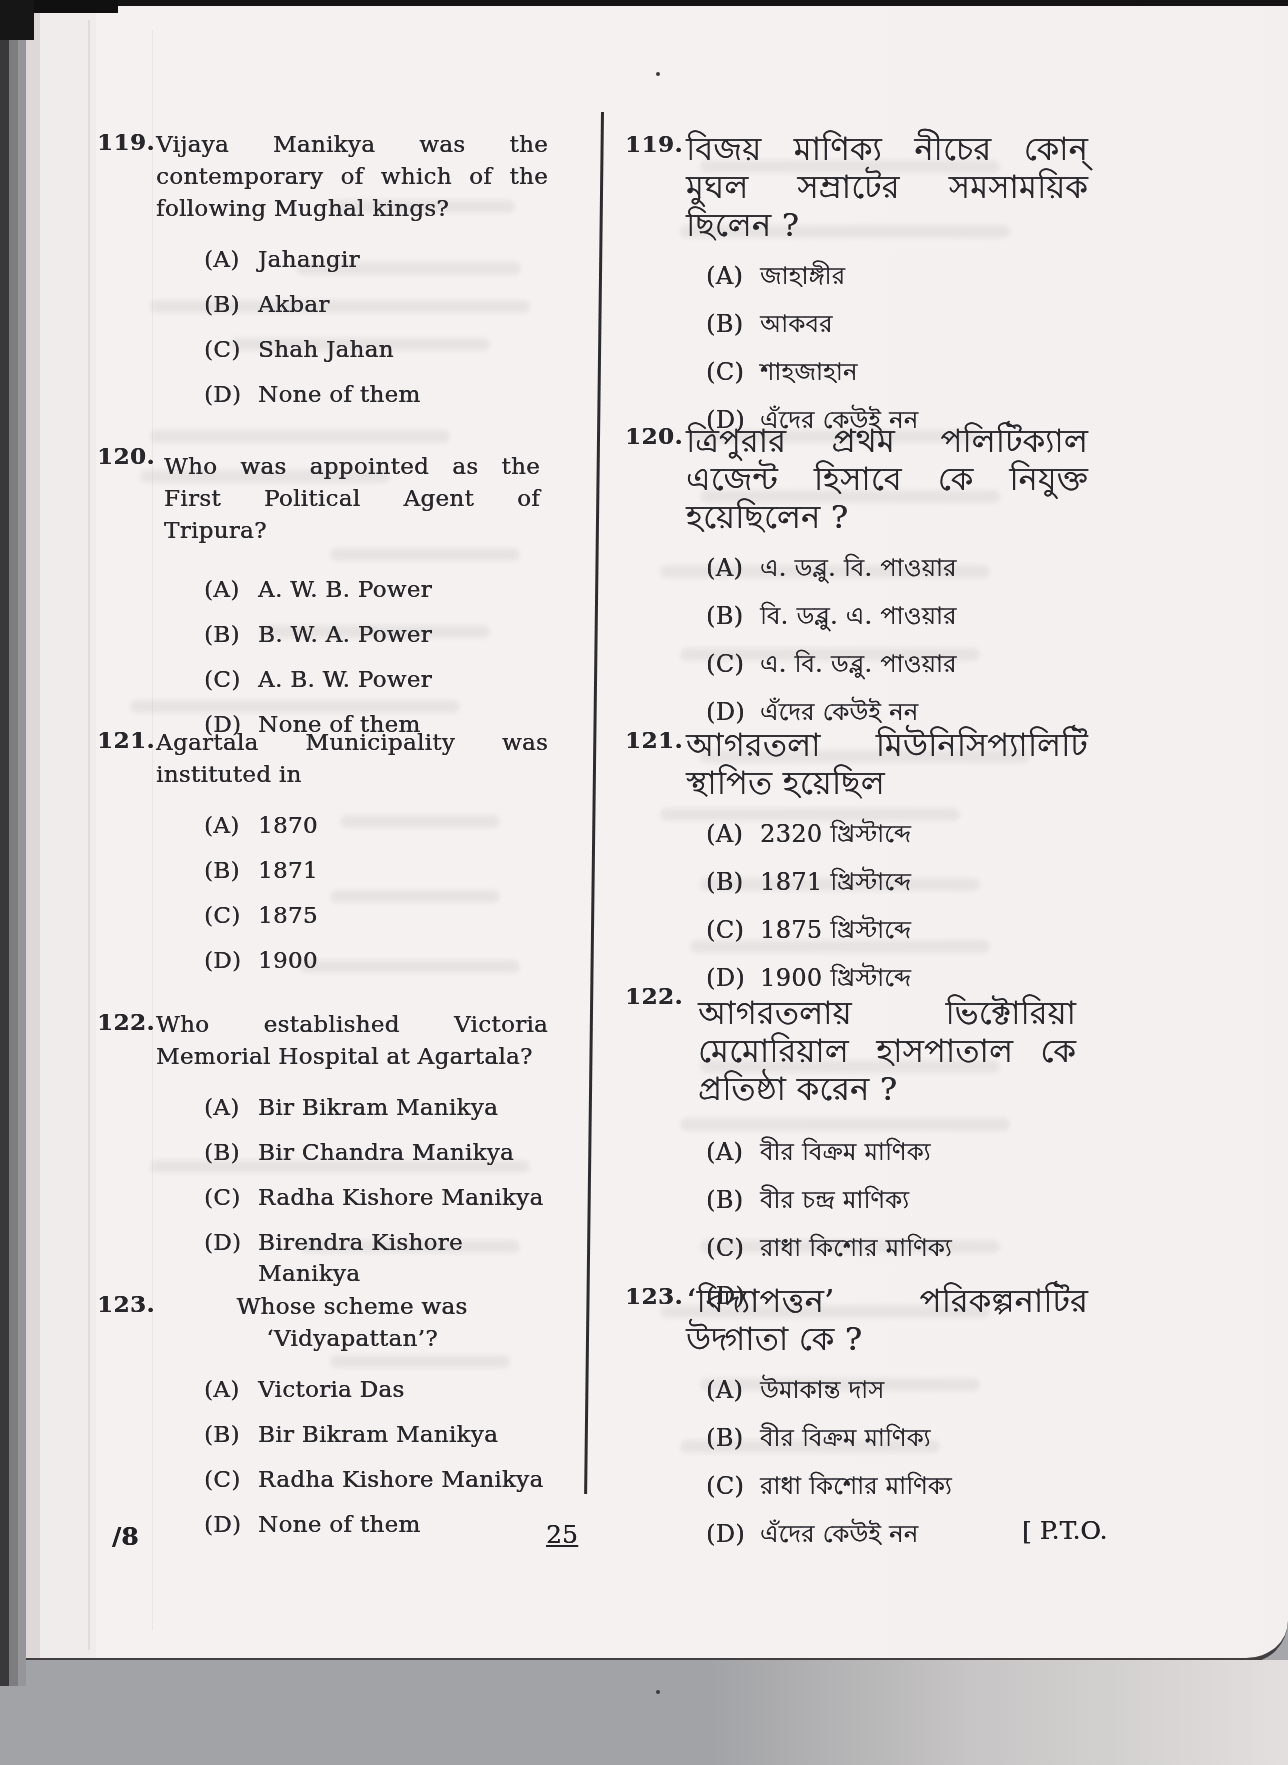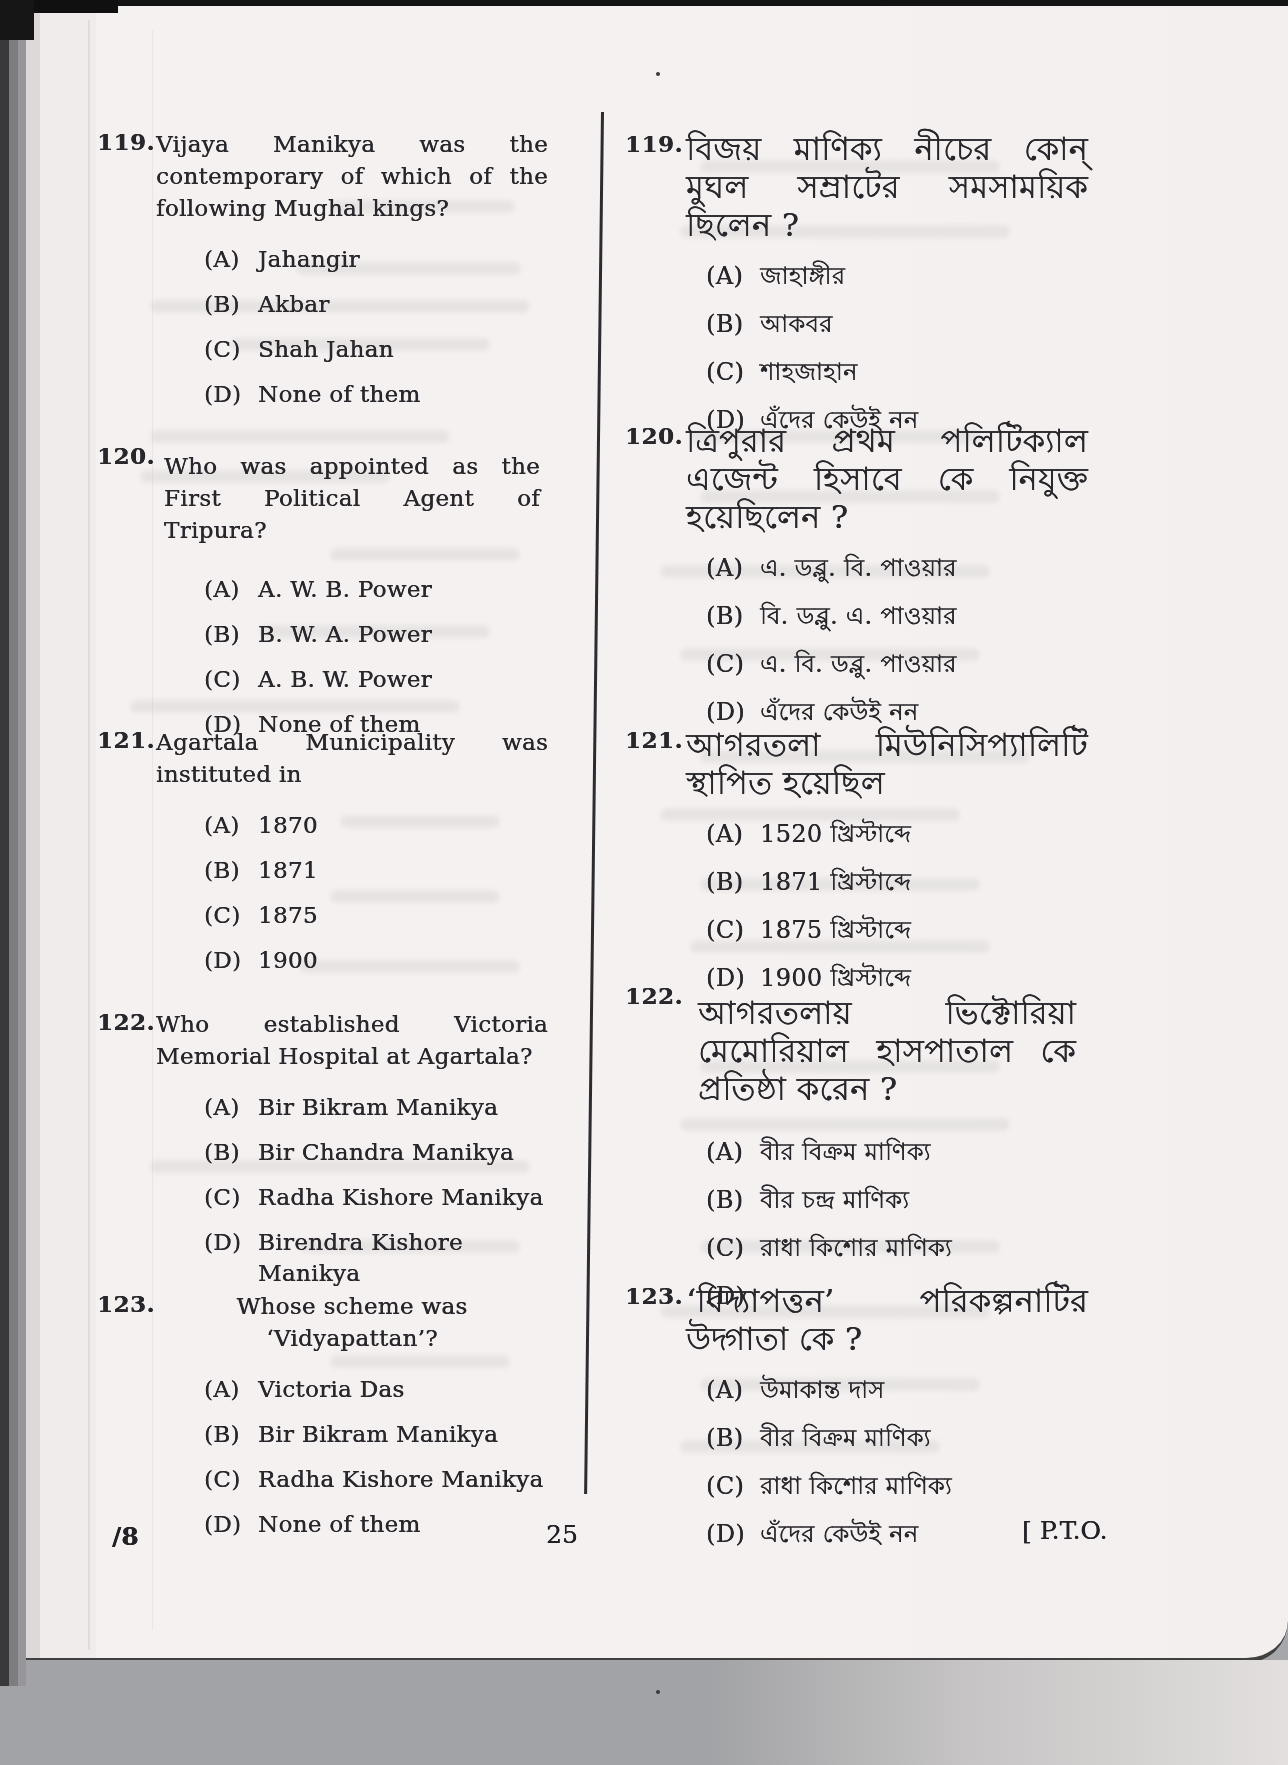--- a/index.html
+++ b/index.html
@@ -34,21 +34,21 @@
   .options{margin-top:20px;}
   .col-bn .options{margin-top:16px;}
   .option{display:flex;margin-left:108px;margin-top:14px;font-size:23px;line-height:31px;letter-spacing:.3px;}
   .col-bn .option{margin-left:84px;margin-top:16px;font-size:24px;line-height:32px;}
   .option:first-child{margin-top:0;}
   .opt-letter{width:54px;flex:none;}
   .opt-text{flex:1;}
   
   .footer-item{position:absolute;color:#222126;font-size:25px;text-shadow:0.3px 0 0 currentColor;}
   .f-left{left:112px;top:1522px;font-weight:bold;}
-  .f-center{left:546px;top:1520px;}
+  .f-center{left:546px;top:1520px;text-decoration:underline;}
   .f-right{left:1022px;top:1516px;}
   
   .ghost{position:absolute;height:13px;border-radius:7px;background:#8d888b;opacity:.12;filter:blur(2px);}
   .speck{position:absolute;width:4px;height:4px;border-radius:50%;background:#3a393d;}
 </style>
 </head>
 <body>
 
 <div class="canvas">
 
@@ -272,21 +272,21 @@
   </div>
 
   <div class="q col-bn" style="top:726px">
     <div class="q-head">
       <span class="q-num">121.</span>
       <p class="q-text" style="margin:0">আগরতলা মিউনিসিপ্যালিটি স্থাপিত হয়েছিল</p>
     </div>
     <div class="options">
       <div class="option">
           <span class="opt-letter">(A)</span>
-          <span class="opt-text">1520 খ্রিস্টাব্দে</span>
+          <span class="opt-text">2320 খ্রিস্টাব্দে</span>
         </div>
       <div class="option">
           <span class="opt-letter">(B)</span>
           <span class="opt-text">1871 খ্রিস্টাব্দে</span>
         </div>
       <div class="option">
           <span class="opt-letter">(C)</span>
           <span class="opt-text">1875 খ্রিস্টাব্দে</span>
         </div>
       <div class="option">

